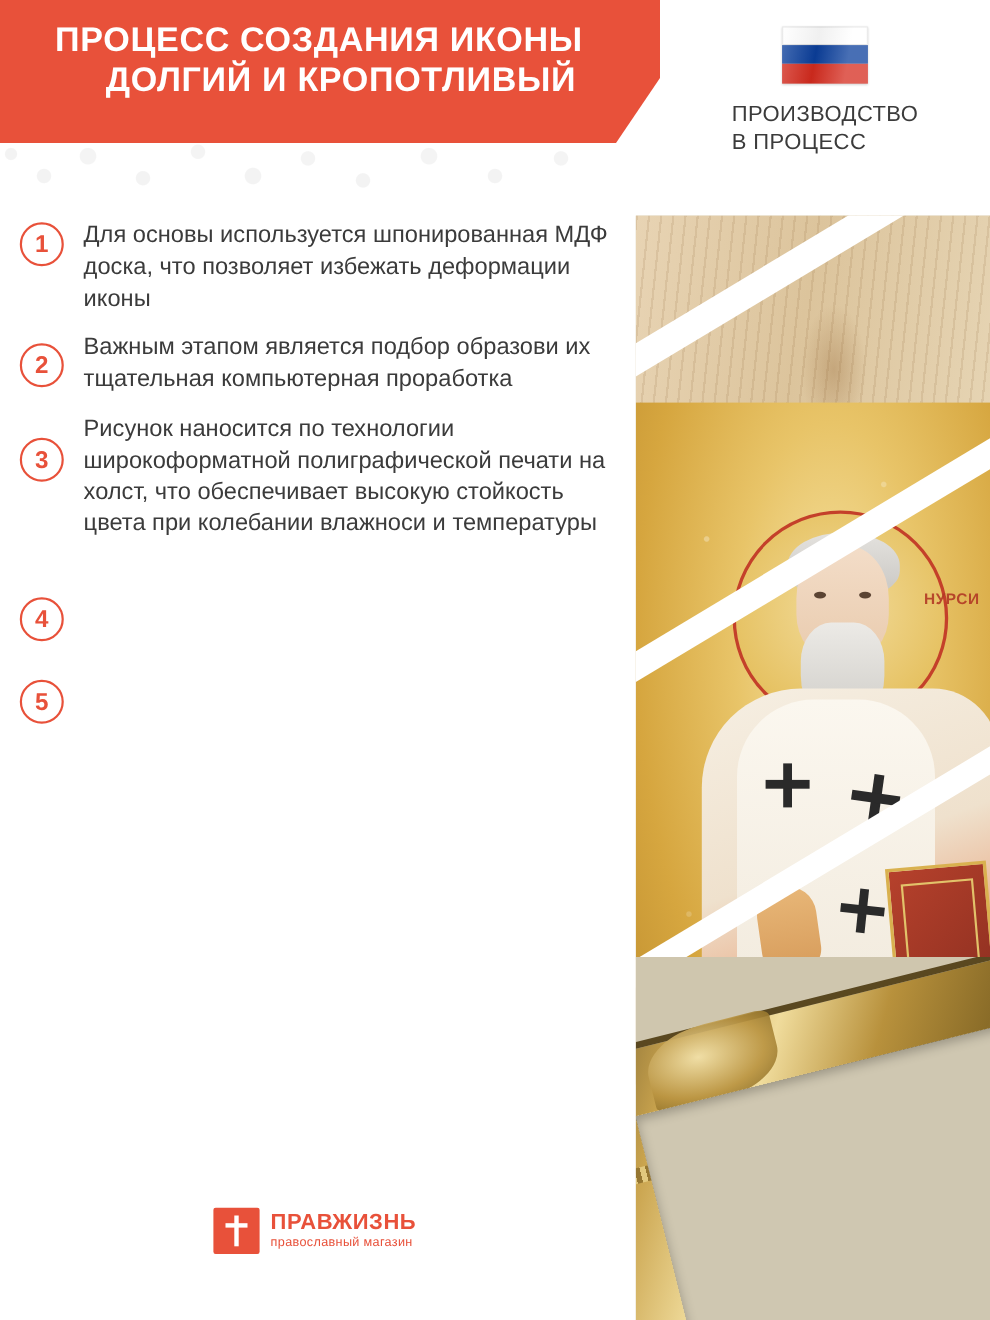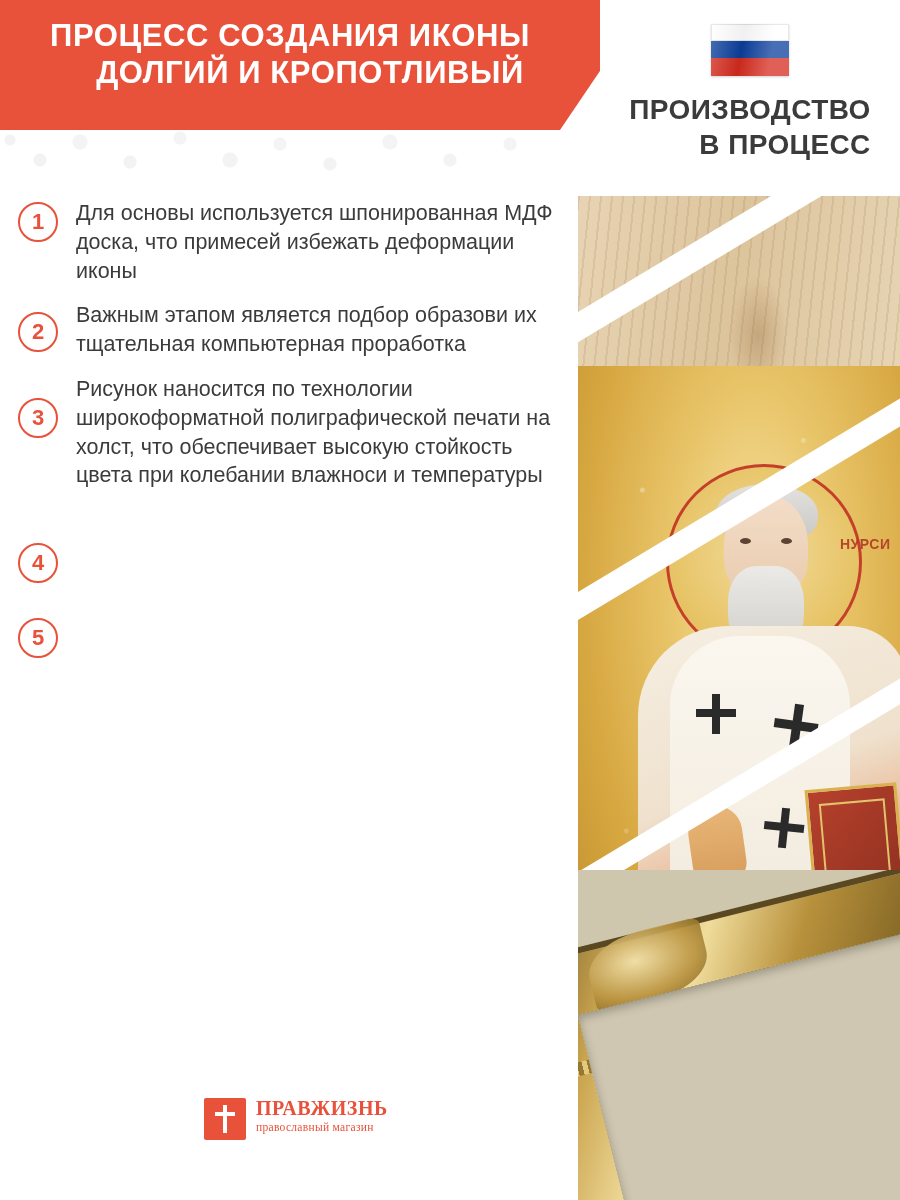--- a/index.html
+++ b/index.html
@@ -97,24 +97,24 @@
   .flag .s1 { top:0; background:#ffffff; border:1px solid #e2e2e2; box-sizing:border-box;}
   .flag .s2 { top:17px; background:#0b3f9c; }
   .flag .s3 { top:34px; background:#d52b1e; height:18px; }
   .flag-wave {
     position:absolute; left:0; top:0; width:78px; height:52px;
     background: linear-gradient(100deg, rgba(255,255,255,0.25) 0%, rgba(0,0,0,0.06) 40%, rgba(255,255,255,0.25) 75%);
   }
   .made-in {
     margin-top: 16px;
     color: #3b3b3b;
-    font-weight: bold;
-    font-size: 28px;
+    font-weight: normal;
+    font-size: 20px;
     line-height: 1.25;
-    text-align: right;
+    text-align: left;
     letter-spacing: 0.4px;
   }
 
   
   .steps {
     position: absolute;
     left: 18px;
     top: 196px;
     width: 552px;
   }
@@ -158,24 +158,23 @@
     text-align: center;
     color: #e8513a;
     font-size: 42px;
     font-weight: bold;
     letter-spacing: 0.5px;
   }
 
   
   .logo {
     position: absolute;
-    left: 204px; top: 1098px;
+    left: 194px; top: 1098px;
     display: flex;
-    align-items: flex-start;
-    font-family: Liberation Serif, serif;
+    align-items: center;
   }
   .logo-mark {
     width: 42px; height: 42px;
     background: #e8513a;
     position: relative;
     border-radius: 2px;
     margin-right: 10px;
   }
   .logo-mark::before {
     content: "";
@@ -450,21 +449,21 @@
         <span>ПРОИЗВОДСТВО</span><br>
         <span>В ПРОЦЕСС</span>
       </div>
     </div>
   </div>
 
   <div class="steps">
 
     <div class="step s1">
       <div class="step-badge">1</div>
-      <div class="step-text">Для основы используется шпонированная МДФ доска, что примесей избежать деформации иконы</div>
+      <div class="step-text">Для основы используется шпонированная МДФ доска, что позволяет избежать деформации иконы</div>
     </div>
 
     <div class="step s2">
       <div class="step-badge">2</div>
       <div class="step-text">Важным этапом является подбор образови их тщательная компьютерная проработка</div>
     </div>
 
     <div class="step s3">
       <div class="step-badge">3</div>
       <div class="step-text">Рисунок наносится по технологии широкоформатной полиграфической печати на холст, что обеспечивает высокую стойкость цвета при колебании влажноси и температуры</div>

